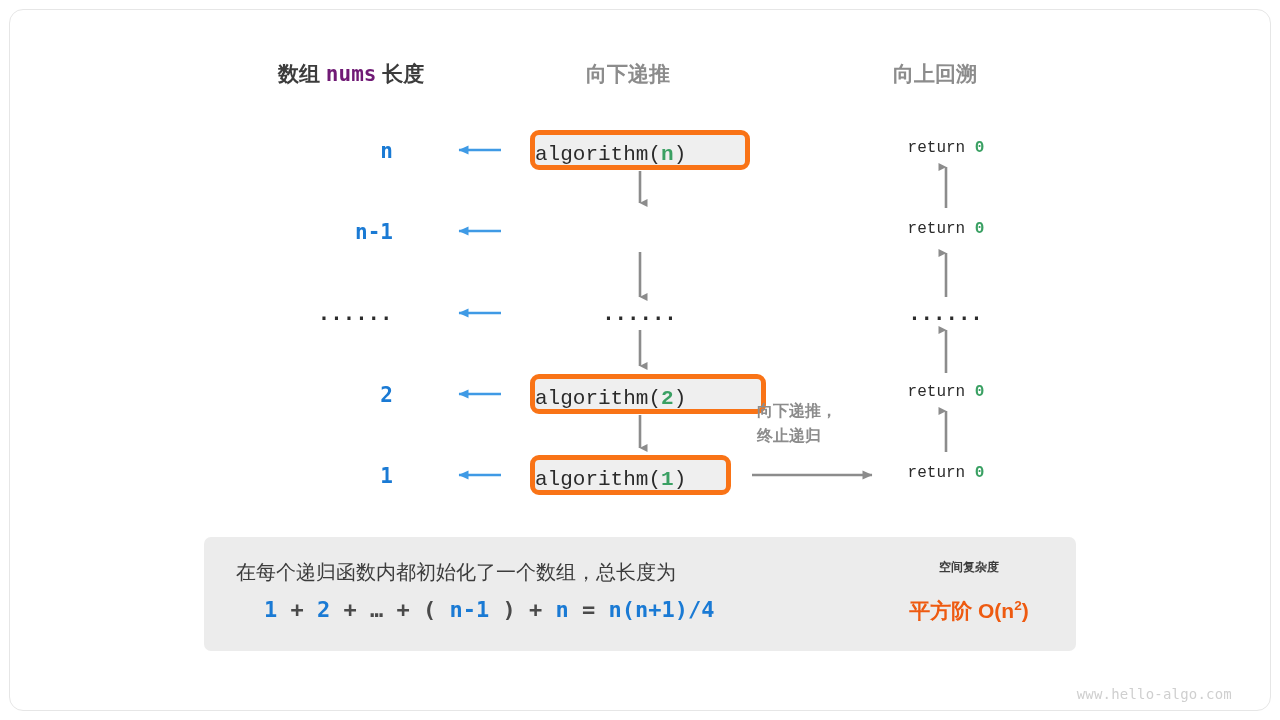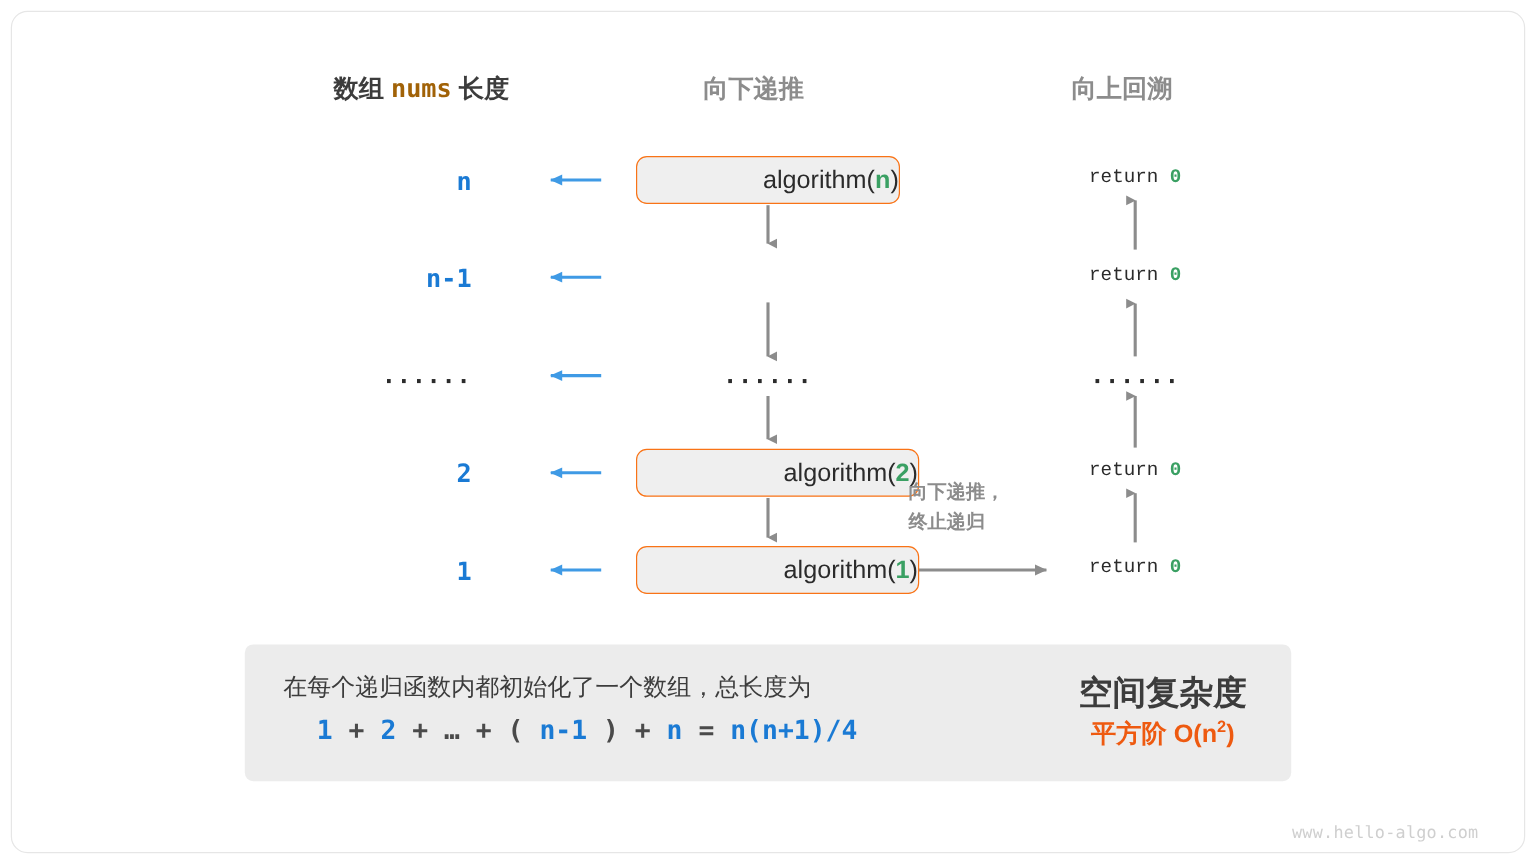--- a/index.html
+++ b/index.html
@@ -35,21 +35,21 @@
   .abs { position: absolute; }
 
   
   .col-head {
     font-weight: bold;
     font-size: 21px;
     white-space: nowrap;
   }
   .head-dark  { color: #3c3c3c; text-align: center; }
   .head-gray  { color: #8c8c8c; }
-  .head-blue  { color: #a16207; font-family: "DejaVu Sans Mono", monospace; }
+  .head-blue  { color: #701a75; font-family: "DejaVu Sans Mono", monospace; }
 
   
   .len-label {
     color: #1a7ad4;
     font-family: "DejaVu Sans Mono", monospace;
     font-weight: bold;
     font-size: 21px;
     text-align: right;
     white-space: nowrap;
   }
@@ -68,26 +68,26 @@
     font-size: 19px;
     letter-spacing: 1px;
     white-space: nowrap;
     text-align: center;
   }
 
   
   .call-box {
     position: absolute;
     background: #efefef;
-    border: 1px solid #f97316;
+    border: 5px solid #f97316;
     border-radius: 9px;
     height: 40px;
     line-height: 40px;
-    text-align: right;
-    font-family: Liberation Sans, sans-serif;
+    text-align: left;
+    font-family: Liberation Mono, monospace;
     font-size: 21px;
     color: #2b2b2b;
     box-sizing: border-box;
     white-space: nowrap;
   }
   .call-box .arg { color: #3aa063; font-weight: bold; }
 
   
   .ret {
     position: absolute;
@@ -139,21 +139,21 @@
   }
   .sum-formula .b { color: #1a7ad4; }
   .sum-formula .op { color: #4a4a4a; font-weight: bold; }
 
   .sum-right-title {
     position: absolute;
     left: 655px;
     top: 22px;
     width: 220px;
     text-align: center;
-    font-size: 28px;
+    font-size: 12px;
     font-weight: bold;
     color: #3c3c3c;
     white-space: nowrap;
   }
   .sum-right-value {
     position: absolute;
     left: 655px;
     top: 60px;
     width: 220px;
     text-align: center;
@@ -249,21 +249,21 @@
   <div class="abs len-label" style="left:280px; top:383px; width:113px;">2</div>
   <div class="abs len-label" style="left:280px; top:464px; width:113px;">1</div>
 
   <div class="call-box" style="left:530px; top:130px; width:220px;">
     <span>algorithm(</span><span class="arg">n</span><span>)</span>
   </div>
   <div class="abs dots-gray" style="left:530px; top:307px; width:220px;">······</div>
   <div class="call-box" style="left:530px; top:374px; width:236px;">
     <span>algorithm(</span><span class="arg">2</span><span>)</span>
   </div>
-  <div class="call-box" style="left:530px; top:455px; width:236px;">
+  <div class="call-box" style="left:530px; top:455px; width:201px;">
     <span>algorithm(</span><span class="arg">1</span><span>)</span>
   </div>
 
   <div class="ret" style="left:866px; top:139px; width:160px; text-align:center;">
     <span>return</span>
     <span class="val">0</span>
   </div>
   <div class="ret" style="left:866px; top:220px; width:160px; text-align:center;">
     <span>return</span>
     <span class="val">0</span>

